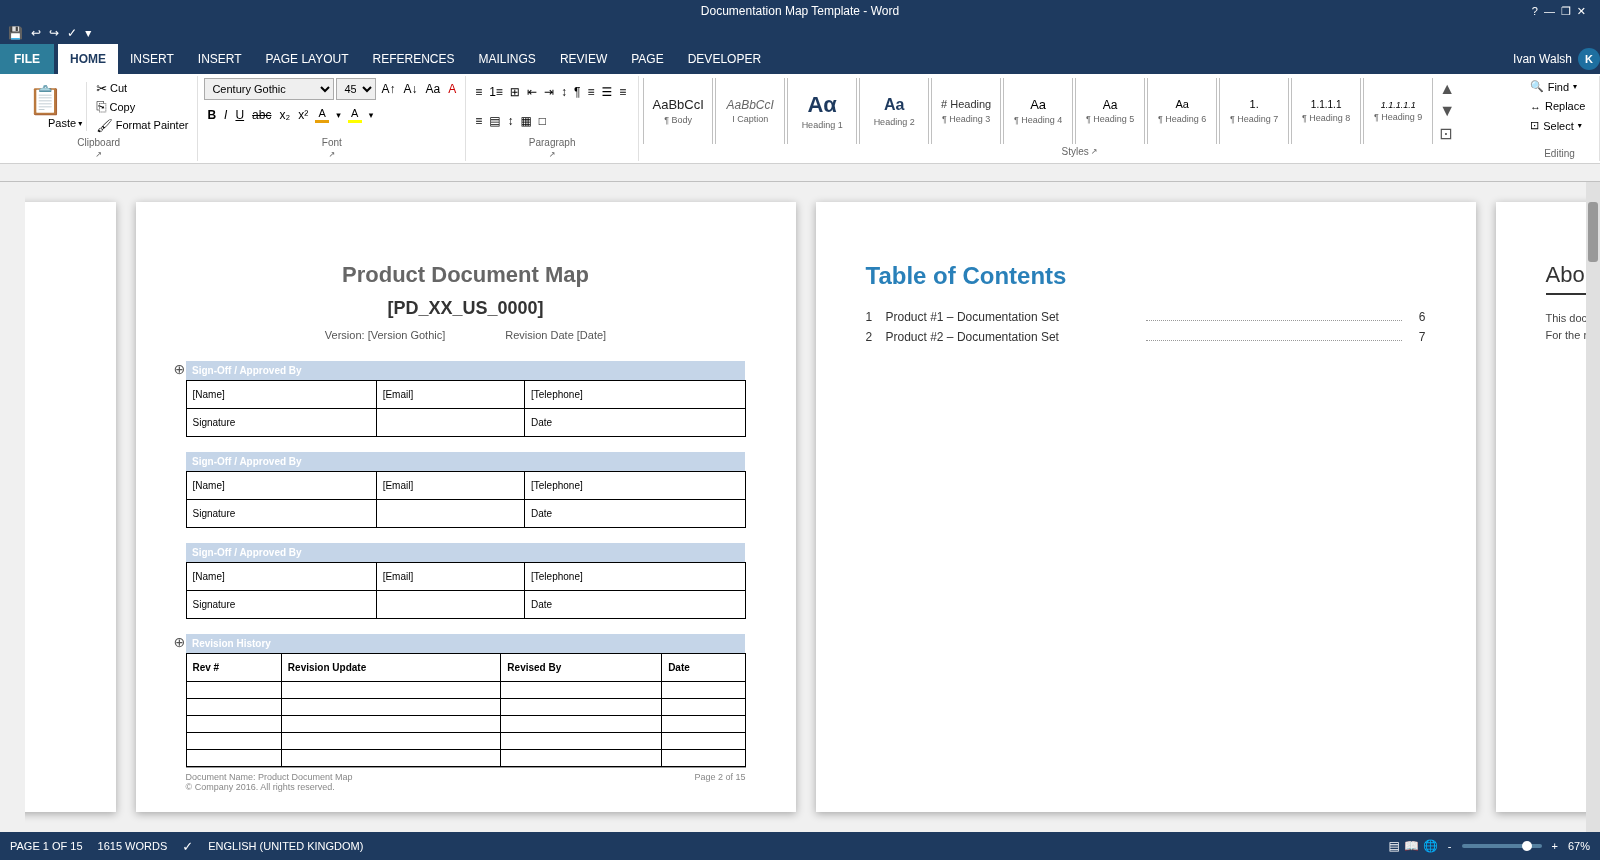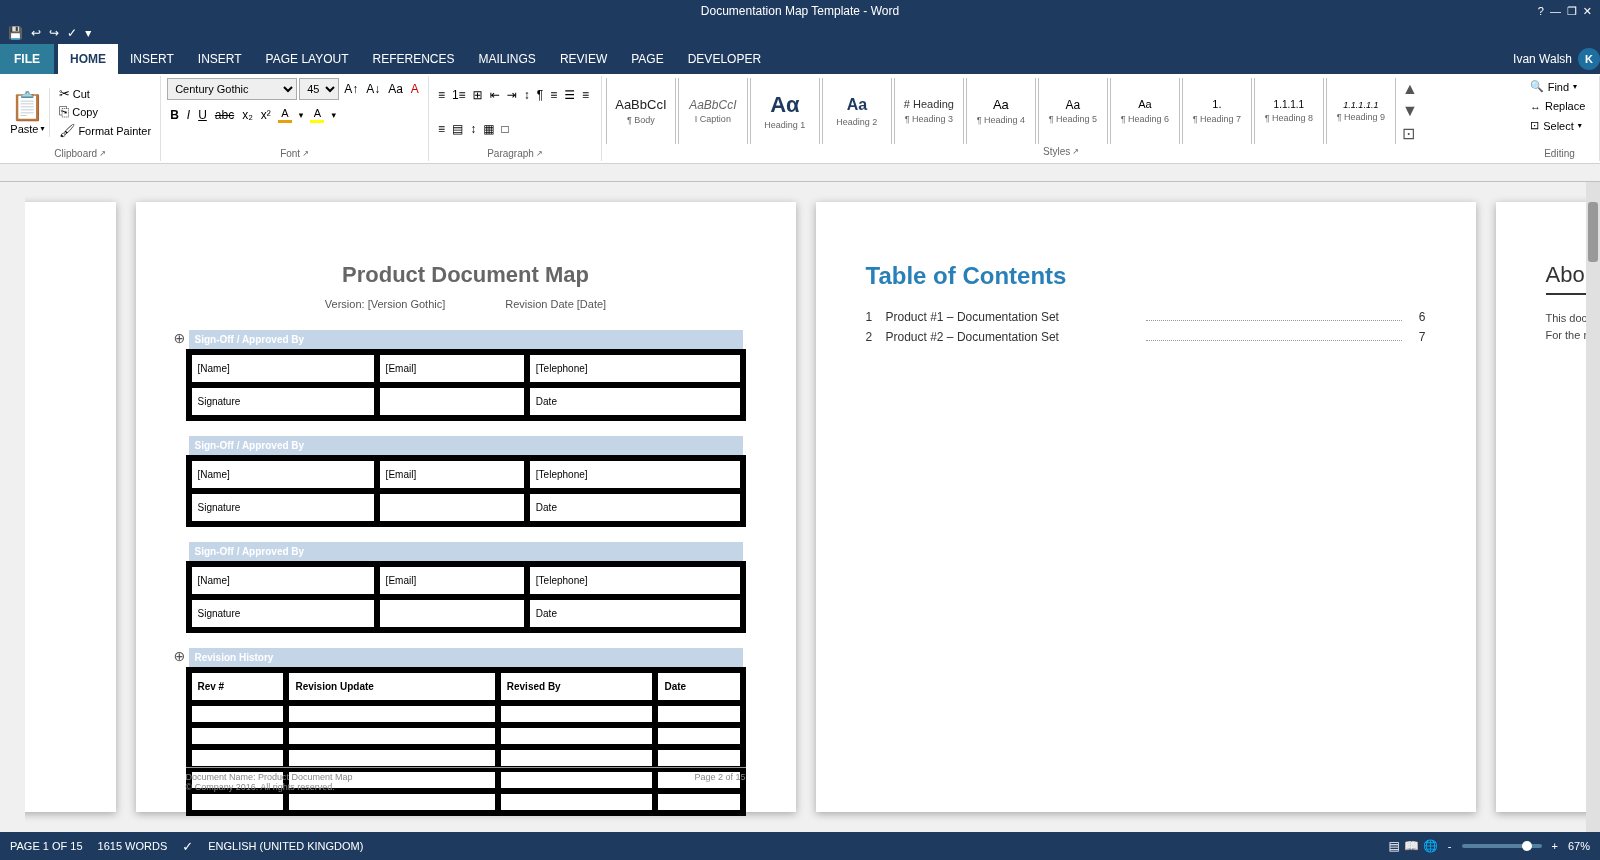--- a/index.html
+++ b/index.html
@@ -6,21 +6,21 @@
     body { font-family: 'Segoe UI', Arial, sans-serif; background: #f0f0f0; overflow: hidden; width: 1600px; height: 860px; }
 
     
     .title-bar {
       background: #1e3a5f;
       color: white;
       height: 22px;
       display: flex;
       align-items: center;
       justify-content: space-between;
-      padding: 0 8px;
+      padding: 0 14px;
       font-size: 11px;
     }
     .title-bar-center { position: absolute; left: 50%; transform: translateX(-50%); font-size: 12px; }
     .title-bar-controls { display: flex; gap: 6px; }
     .title-bar-btn { font-size: 11px; cursor: pointer; }
 
     
     .quick-access {
       background: #1e3a5f;
       height: 22px;
@@ -109,20 +109,21 @@
     .ribbon-group-label {
       font-size: 10px;
       color: #666;
       width: 100%;
       margin-top: auto;
       padding-top: 2px;
       display: flex;
       align-items: center;
       justify-content: center;
       gap: 2px;
+      flex-direction: column;
     }
     .ribbon-group-label-expander {
       font-size: 8px;
       color: #666;
       cursor: pointer;
     }
 
     
     .paste-btn {
       display: flex;
@@ -338,21 +339,21 @@
       margin-bottom: 15px;
     }
     .doc-table th {
       background: #5b8cc8;
       color: white;
       padding: 4px 6px;
       text-align: left;
       font-size: 10px;
     }
     .doc-table td {
-      border: 6px solid #000000;
+      border: 1px solid #000000;
       padding: 8px 6px;
     }
     .doc-table .section-header {
       background: #c5d5e8;
       font-weight: bold;
     }
     .doc-table .sig-row td { height: 20px; }
 
     .table-add-btn {
       position: absolute;
@@ -512,21 +513,21 @@
     </div>
   </div>
 </div>
 
 <div class="ribbon-content">
 
   <div class="ribbon-group">
     <div class="ribbon-group-content">
       <div class="paste-btn">
         <div class="paste-icon">📋</div>
-        <div style="display:flex;align-items:center;gap:2px;">
+        <div style="display:flex;align-items:center;gap:2px;margin-left:38px;">
           <span style="font-size:11px;">Paste</span>
           <span style="font-size:8px;">▾</span>
         </div>
       </div>
       <div class="small-btns">
         <div class="small-btn">
           <span class="btn-icon">✂</span>
           <span>Cut</span>
         </div>
         <div class="small-btn">
@@ -700,20 +701,21 @@
         <div class="cover-title-sub">Template</div>
         <div class="cover-version">Version X.x ● 06 December 2016</div>
         <div class="cover-logo">
           
         </div>
         <div class="cover-footer">Company Name - Address - Telephone - Email - www.website.com</div>
       </div>
 
       <div class="page" style="position:relative;">
         <div class="page2-title">Product Document Map</div>
+        <div class="page2-code">[PD_XX_US_0000]</div>
         <div class="page2-meta">
           <span>Version: [Version Gothic]</span>
           <span>Revision Date [Date]</span>
         </div>
 
         <div style="position:relative;">
           <span class="table-add-btn">⊕</span>
           <table class="doc-table">
             <tbody>
                 <tr>

